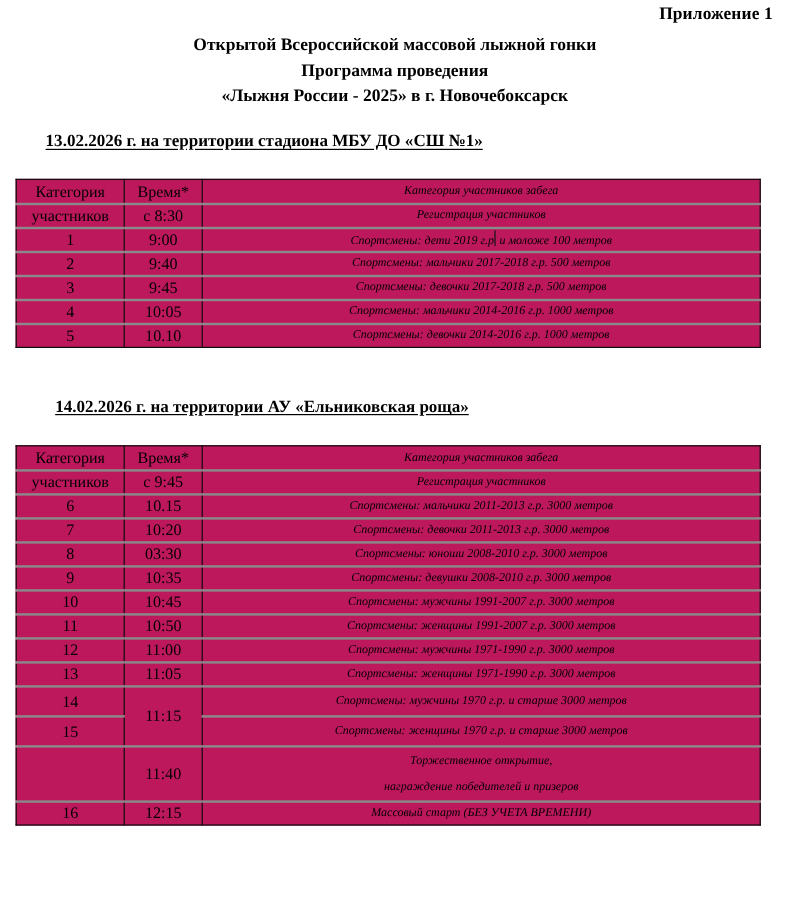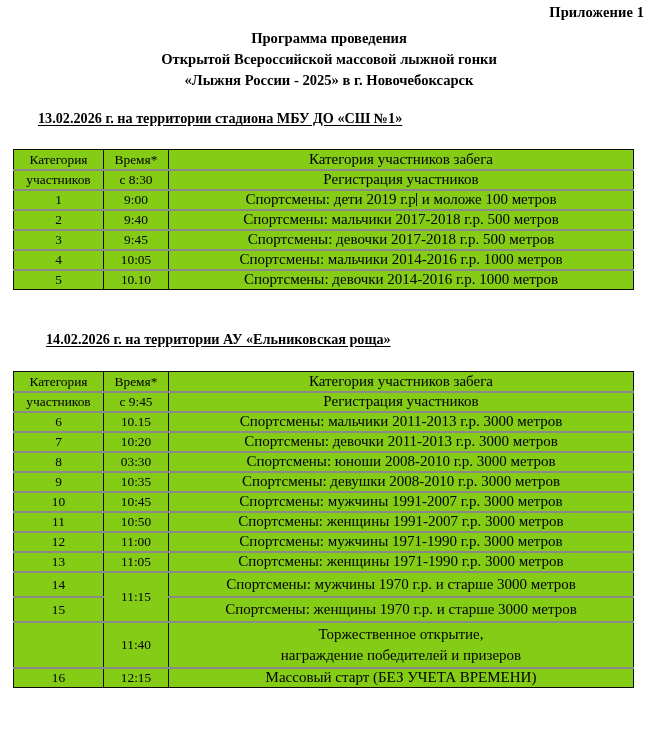--- a/index.html
+++ b/index.html
@@ -66,21 +66,21 @@
   .section-heading.second { top: 331px; margin-left: 32px; }
 
   
   .sched-table {
     position: absolute;
     left: 13px;
     width: 620px;
     border-collapse: collapse;
     table-layout: fixed;
     font-size: 13.2px;
-    background: #84cc16;
+    background: #be185d;
   }
   .sched-table.t1 { top: 149px; }
   .sched-table.t2 { top: 371px; }
 
   .sched-table td {
     border-left: 1.4px solid #0d0d0d;
     border-right: 1.4px solid #0d0d0d;
     border-top: 2.2px solid #8a8a8a;
     border-bottom: 2.2px solid #8a8a8a;
     text-align: center;
@@ -94,21 +94,21 @@
   }
   
   .sched-table tr:first-child td { border-top: 1.6px solid #0d0d0d; }
   .sched-table tr:last-child td { border-bottom: 1.6px solid #0d0d0d; }
 
   .col-cat { width: 90px; }
   .col-time { width: 65px; }
   .col-desc { width: 465px; }
 
   .cell-cat, .cell-time { font-size: 13.4px; }
-  .cell-desc { font-size: 15px; }
+  .cell-desc { font-size: 10px; font-style: italic; }
 
   .row-tall td { height: 46px; }
   .row-merge-a td, .row-merge-b td { height: 25px; }
 
   .two-line {
     display: block;
     line-height: 21px;
     white-space: nowrap;
   }
 
@@ -133,22 +133,22 @@
   }
 </style>
 </head>
 <body>
 
 <div class="page">
 
   <div class="appendix">Приложение 1</div>
 
   <div class="doc-title">
+    <span class="tline">Открытой Всероссийской массовой лыжной гонки</span>
     <span class="tline">Программа проведения</span>
-    <span class="tline">Открытой Всероссийской массовой лыжной гонки</span>
     <span class="tline">«Лыжня России - 2025» в г. Новочебоксарск</span>
   </div>
 
   <div class="section-heading first">13.02.2026 г. на территории стадиона МБУ ДО «СШ №1»</div>
 
   <table class="sched-table t1">
     <colgroup>
       <col class="col-cat">
         <col class="col-time">
         <col class="col-desc">

